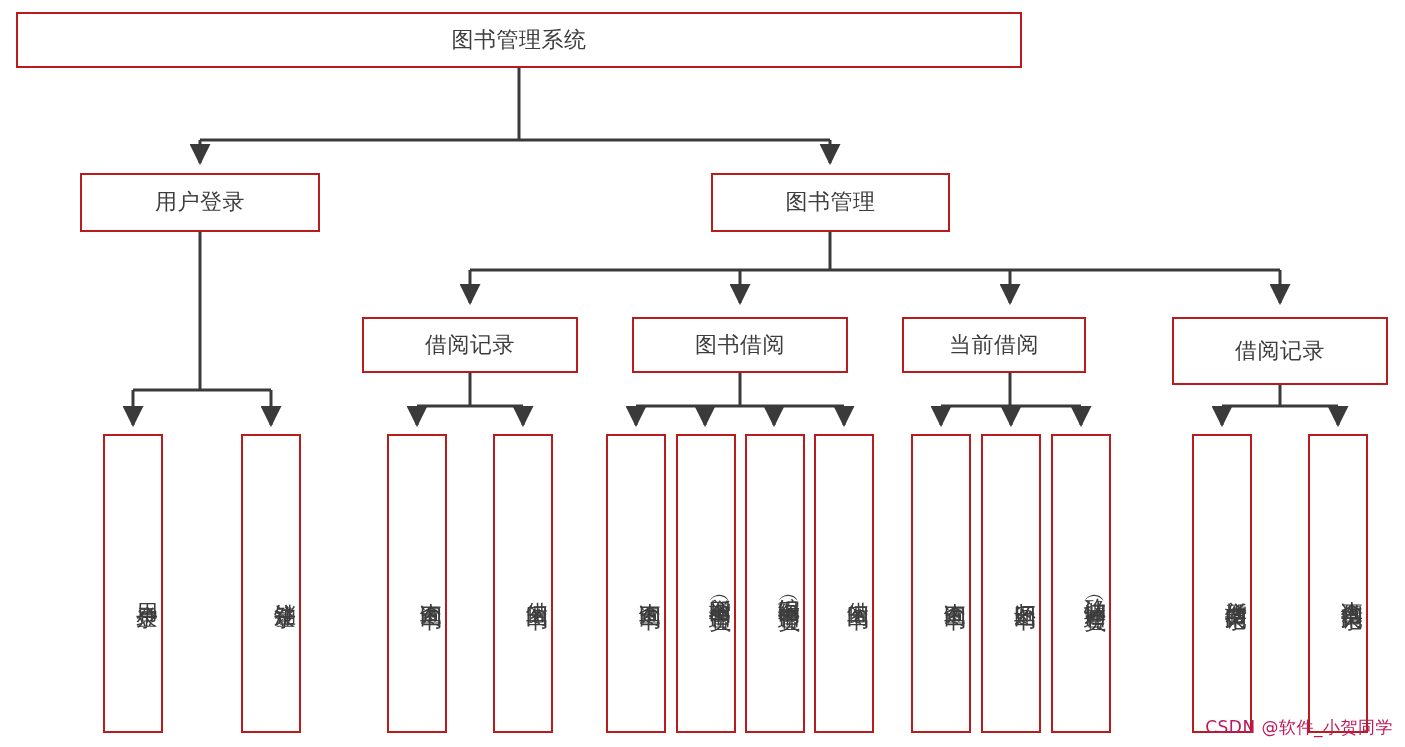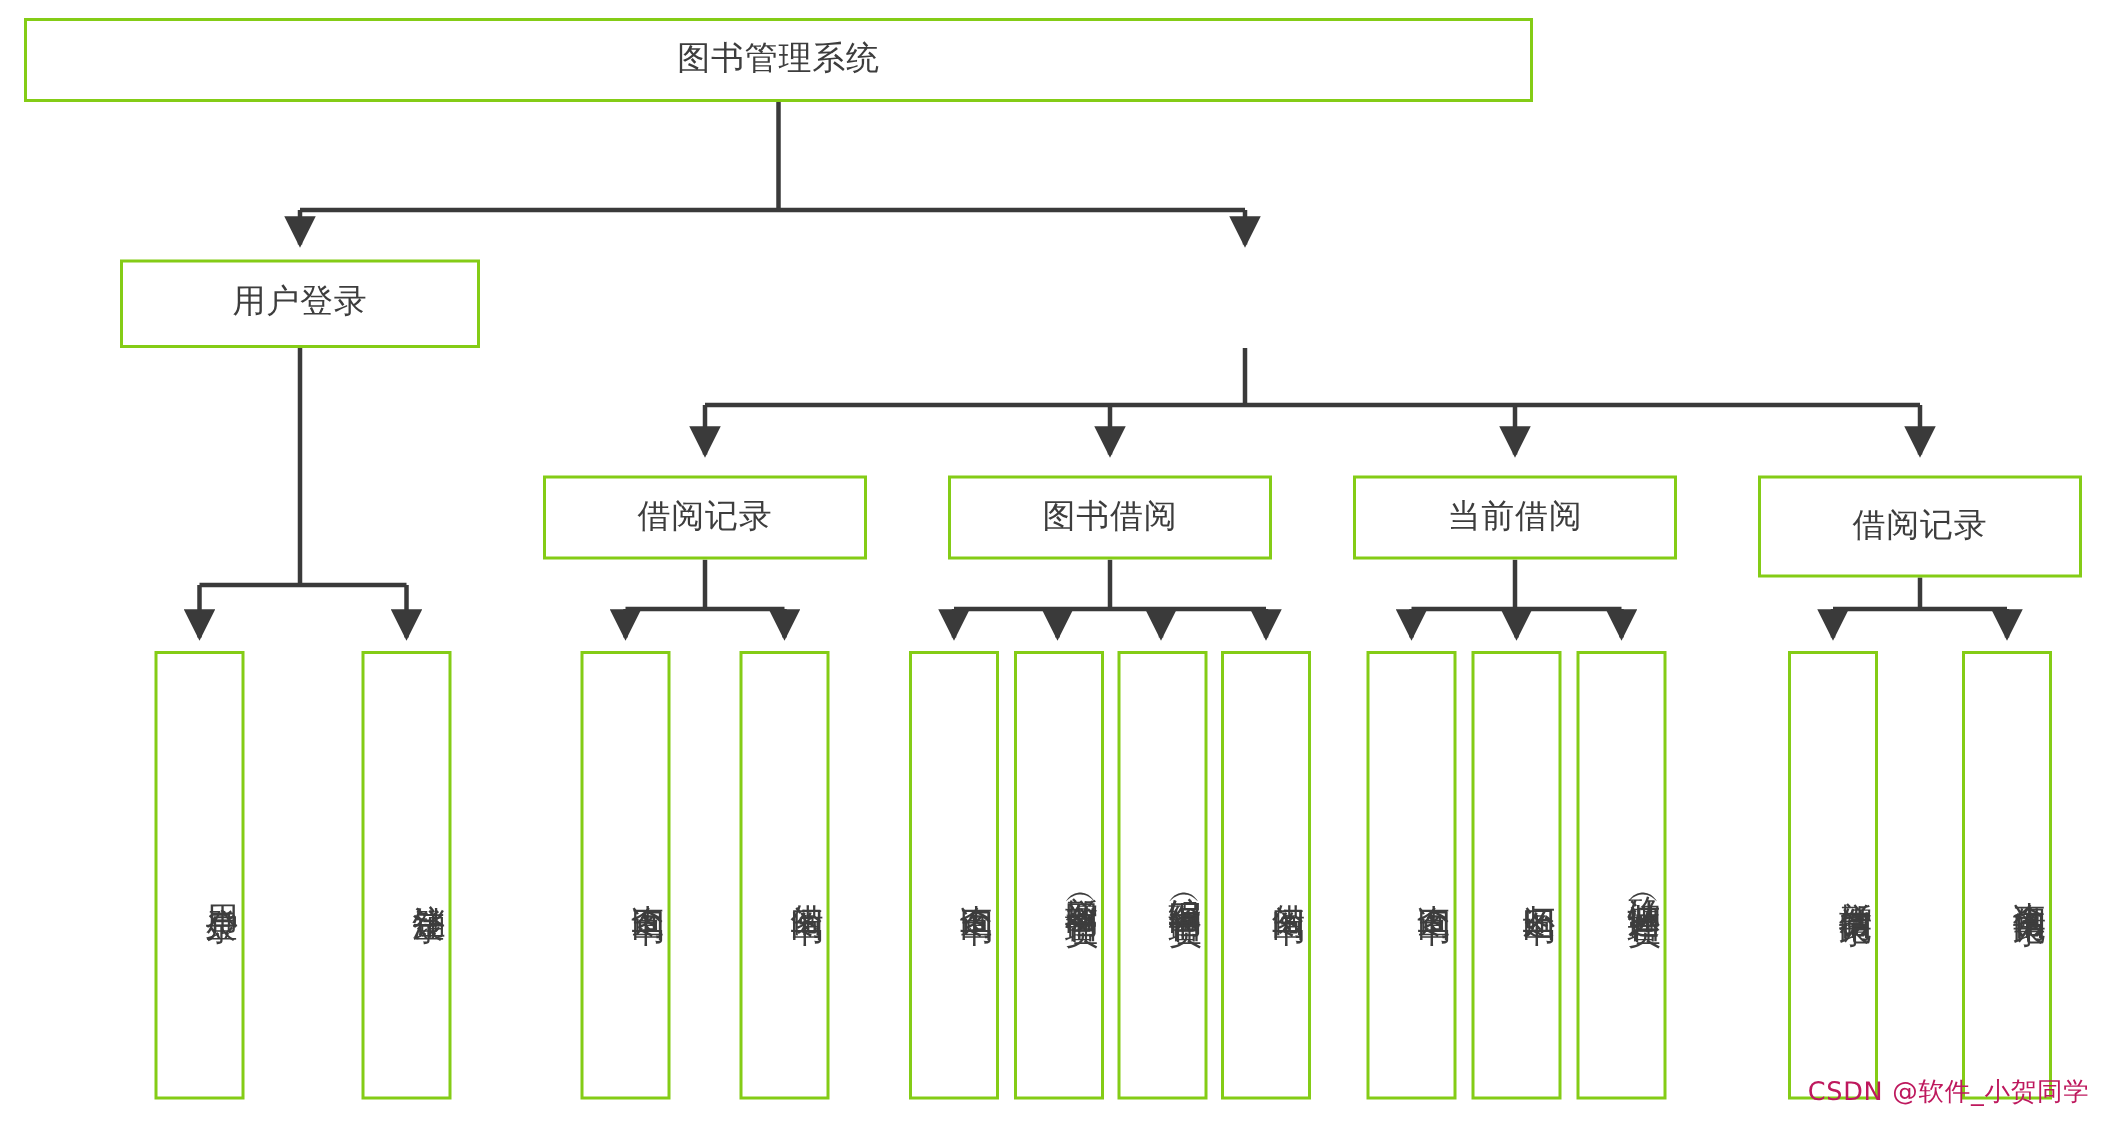--- a/index.html
+++ b/index.html
@@ -20,21 +20,21 @@
   #canvas svg {
     position: absolute;
     left: 0;
     top: 0;
     width: 1405px;
     height: 747px;
   }
   .node {
     position: absolute;
     box-sizing: border-box;
-    border: 2px solid #84cc16;
+    border: 2px solid #b91c1c;
     background: #ffffff;
     display: flex;
     align-items: center;
     justify-content: center;
     color: #3d3d3d;
     letter-spacing: 0.5px;
   }
   .node.horiz {
     font-size: 22px;
     line-height: 1.1;
@@ -115,24 +115,25 @@
       <path d="M 1222 406 L 1338 406"></path>
       <path d="M 1222 406 L 1222 425" marker-end="url(#arrow)"></path>
       <path d="M 1338 406 L 1338 425" marker-end="url(#arrow)"></path>
 
     </g>
   </svg>
 
   <div class="node horiz node-root" style="left:16px; top:12px; width:1006px; height:56px;">图书管理系统</div>
 
   <div class="node horiz" style="left:80px; top:173px; width:240px; height:59px;">用户登录</div>
+  <div class="node horiz" style="left:711px; top:173px; width:239px; height:59px;">图书管理</div>
 
   <div class="node horiz" style="left:362px; top:317px; width:216px; height:56px;">借阅记录</div>
   <div class="node horiz" style="left:632px; top:317px; width:216px; height:56px;text-align:right;">图书借阅</div>
-  <div class="node horiz" style="left:902px; top:317px; width:216px; height:56px;">当前借阅</div>
+  <div class="node horiz" style="left:902px; top:317px; width:184px; height:56px;">当前借阅</div>
   <div class="node horiz" style="left:1172px; top:317px; width:216px; height:68px;">借阅记录</div>
 
   <div class="node vert" style="left:103px; top:434px; width:60px; height:299px;">用户登录</div>
   <div class="node vert" style="left:241px; top:434px; width:60px; height:299px;">注销登录</div>
 
   <div class="node vert" style="left:387px; top:434px; width:60px; height:299px;">查询图书</div>
   <div class="node vert" style="left:493px; top:434px; width:60px; height:299px;">借阅图书</div>
 
   <div class="node vert" style="left:606px; top:434px; width:60px; height:299px;">查询图书</div>
   <div class="node vert" style="left:676px; top:434px; width:60px; height:299px;">新增图书（管理员）</div>

